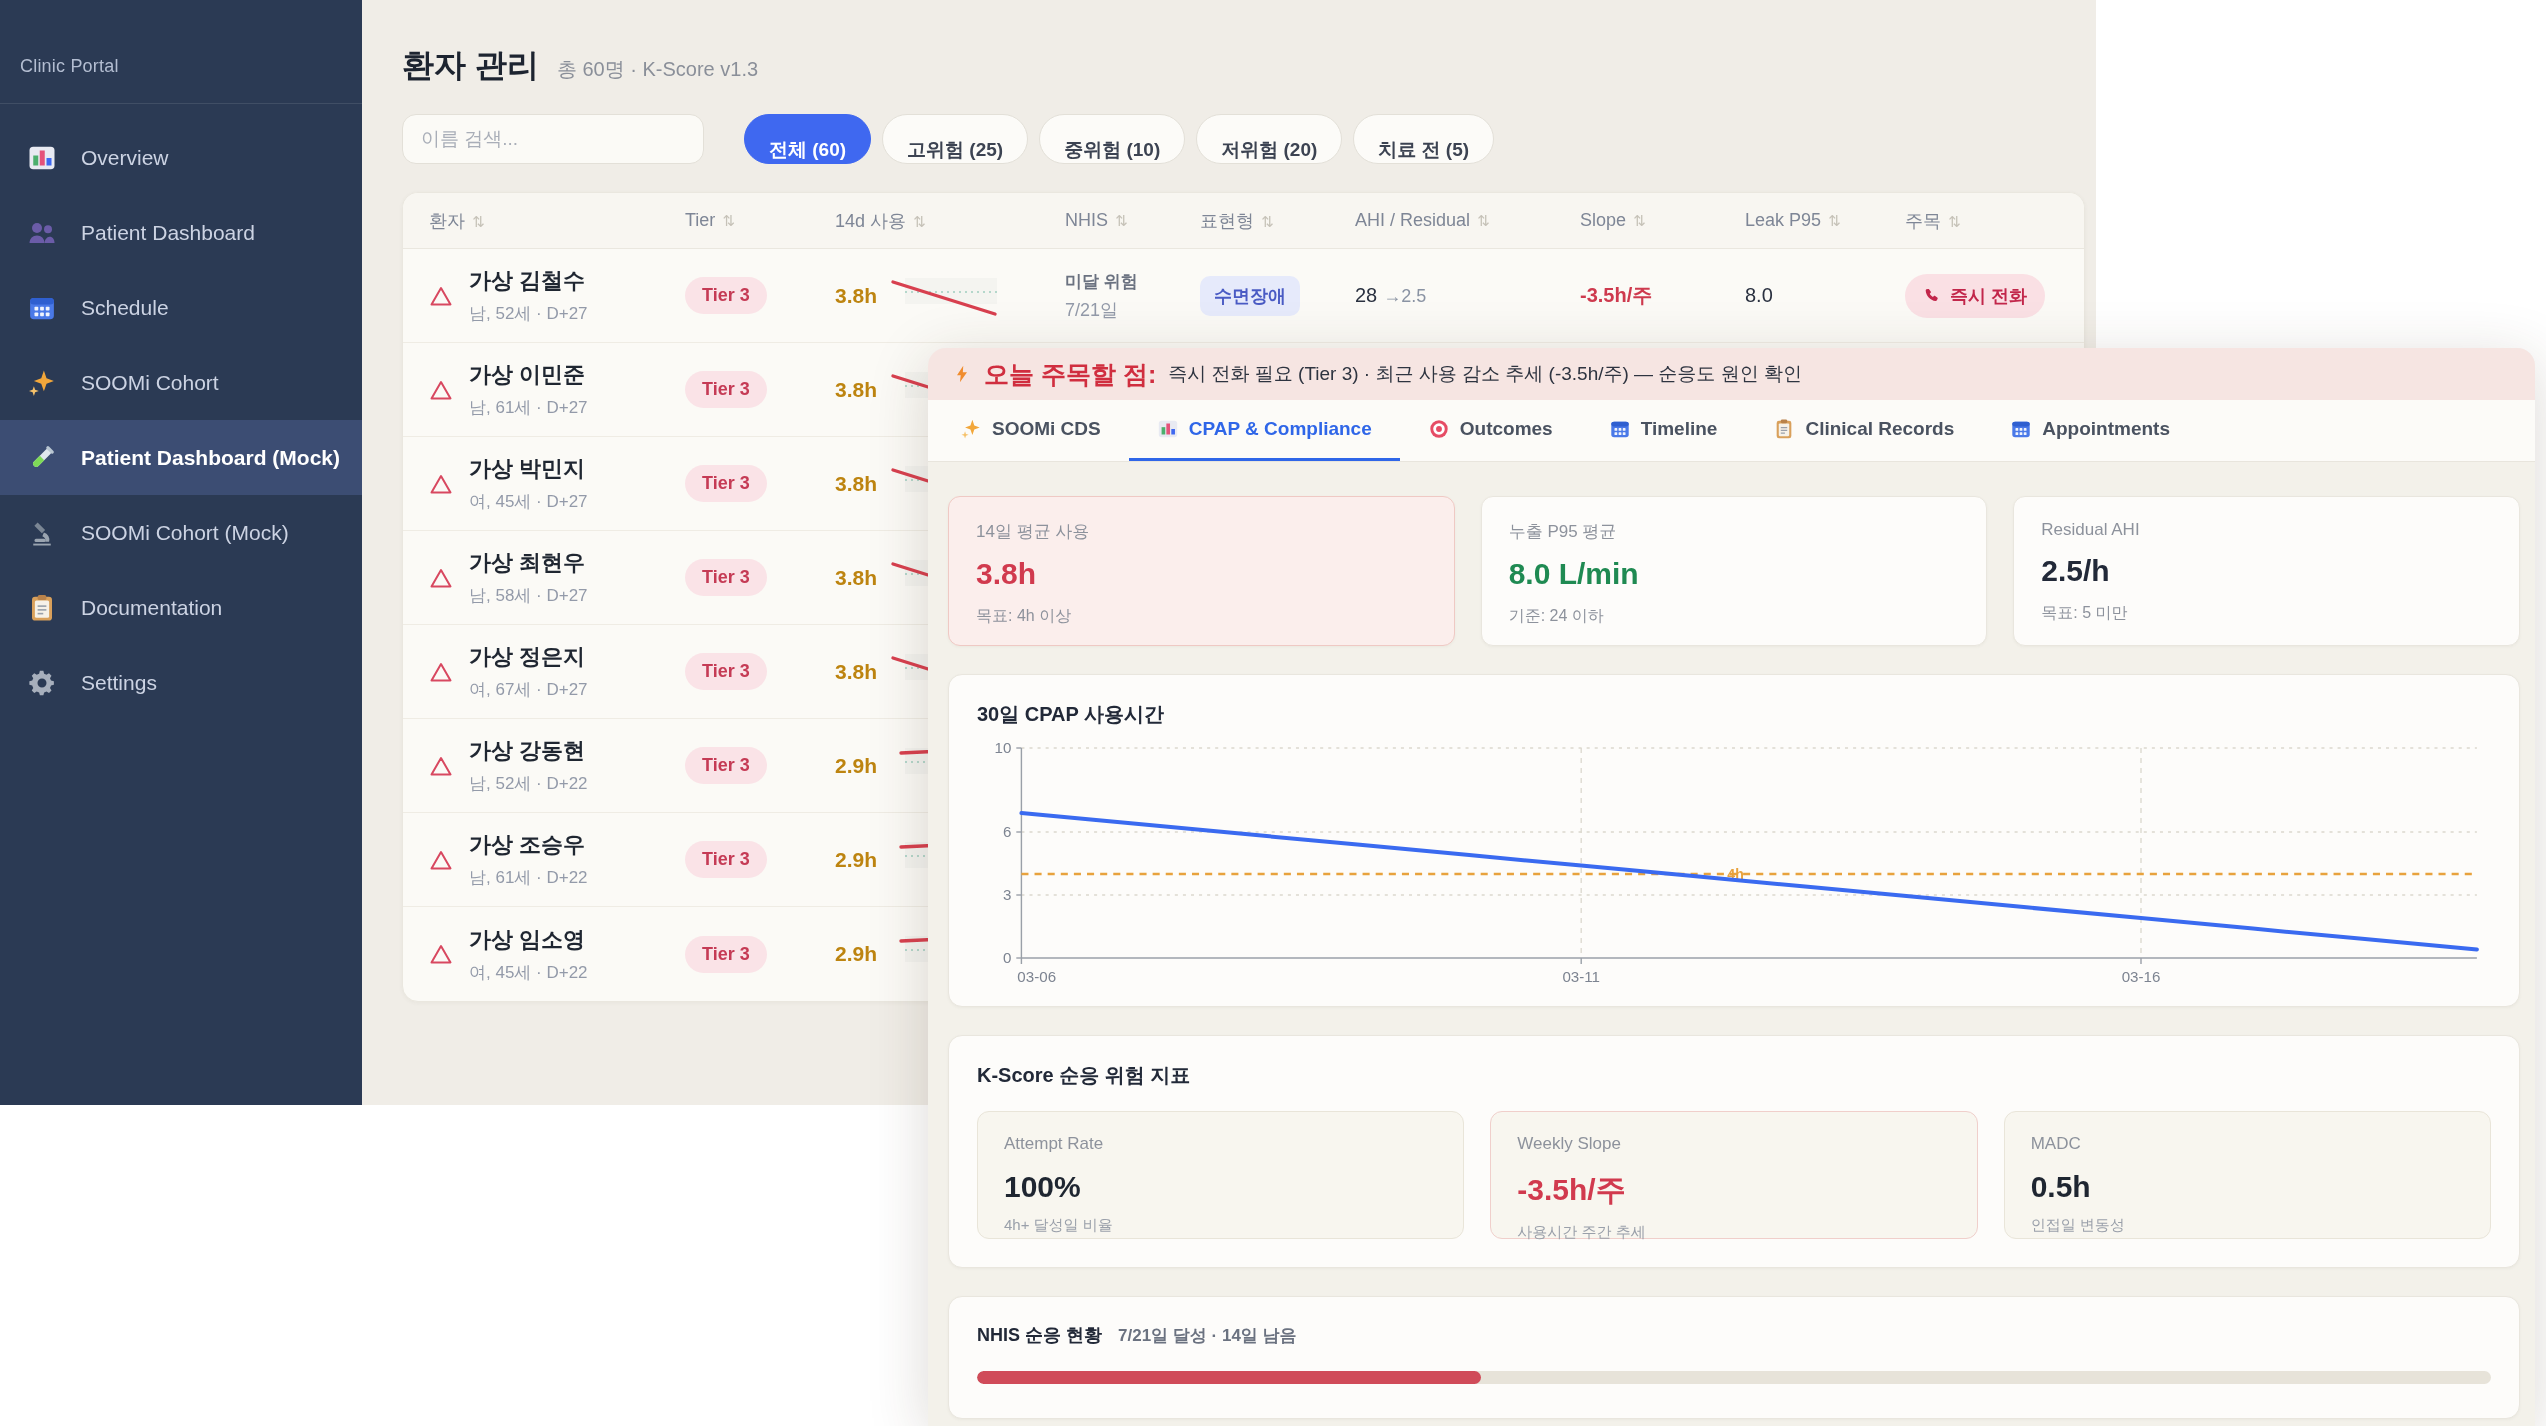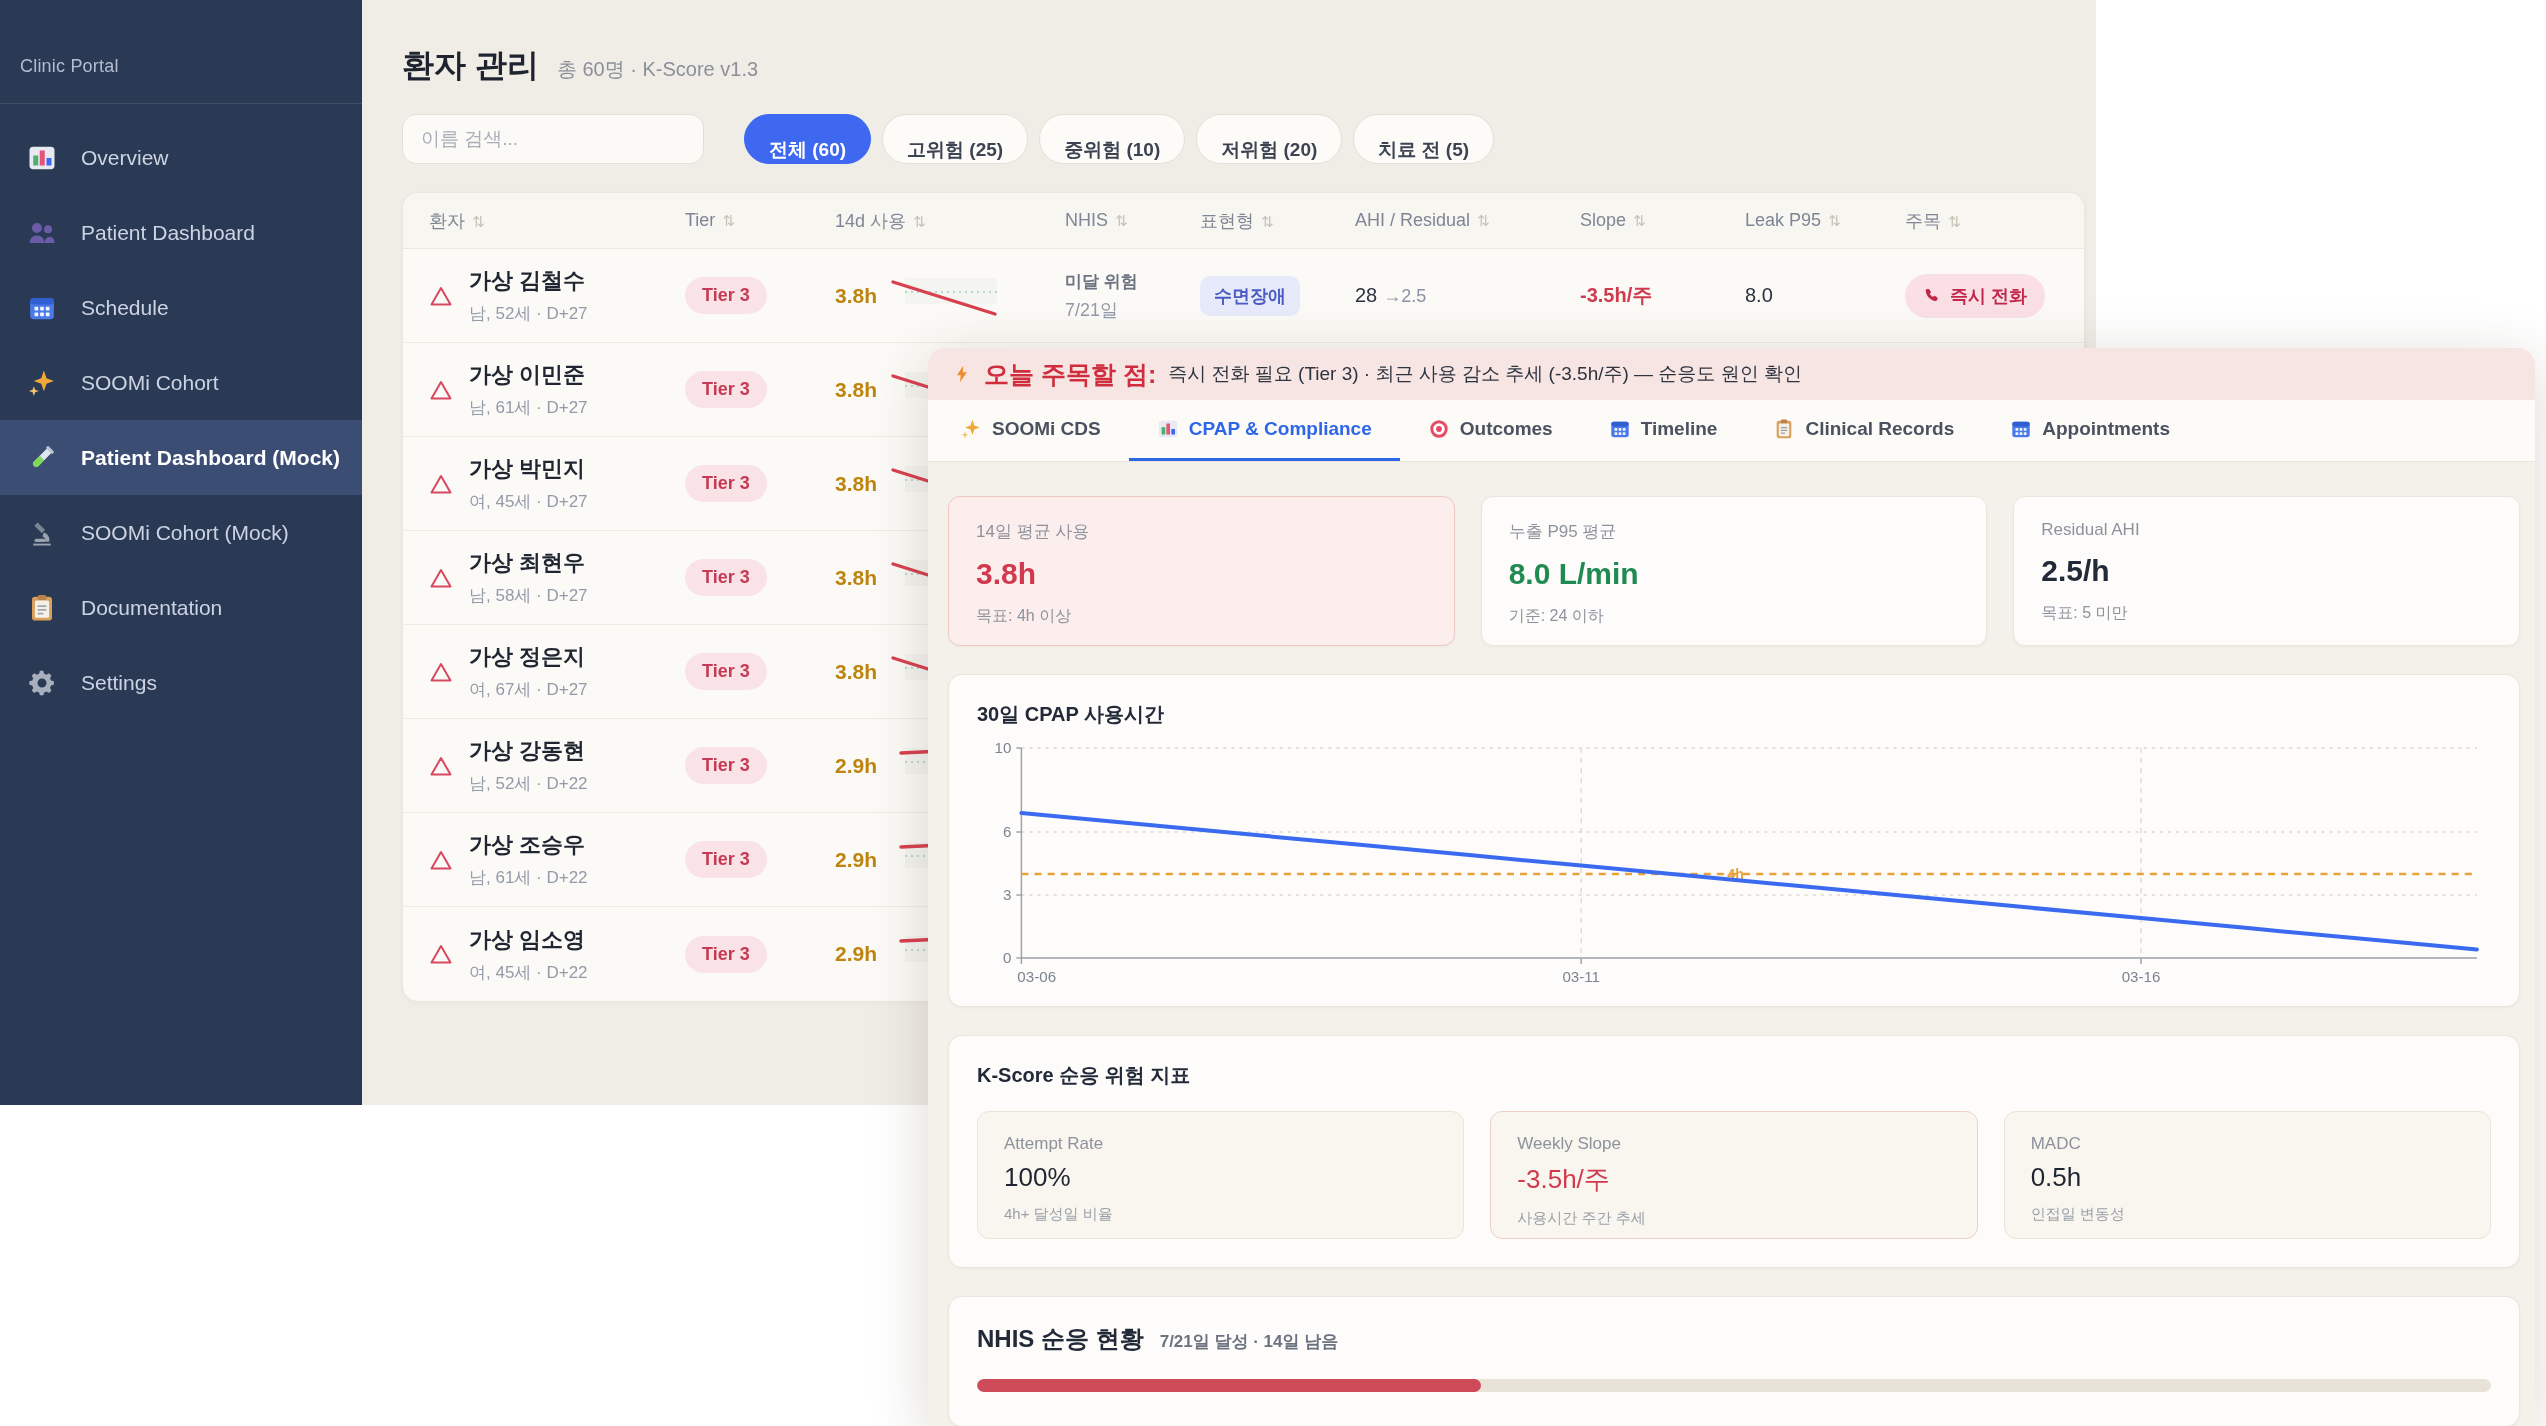--- a/index.html
+++ b/index.html
@@ -83,27 +83,27 @@
   .chart-title { font-size:20px; font-weight:800; color:#222938; }
   .chart-wrap { margin-top:10px; }
   .chart-wrap svg { width:100%; height:250px; display:block; }
 
   .kscore-card { background:#fdfcfa; border:1px solid #e9e6de; border-radius:14px; padding:26px 28px 28px 28px; box-shadow:0 1px 3px rgba(80,70,50,.05); }
   .ks-title { font-size:20px; font-weight:800; color:#222938; }
   .ks-grid { display:grid; grid-template-columns:1fr 1fr 1fr; gap:26px; margin-top:22px; }
   .ks-item { background:#f8f6ef; border:1px solid #e9e5d9; border-radius:12px; padding:22px 26px; height:128px; }
   .ks-item.danger { border-color:#f0cfcb; }
   .ks-label { font-size:17px; color:#8d929c; }
-  .ks-value { font-size:26px; font-weight:400; color:#1f2631; margin-top:8px; }
+  .ks-value { font-size:30px; font-weight:700; color:#1f2631; margin-top:16px; }
   .ks-item.danger .ks-value { color:#d13a4e; }
   .ks-sub { font-size:15px; color:#9aa0aa; margin-top:12px; }
 
   .nhis-card { background:#fdfcfa; border:1px solid #e9e6de; border-radius:14px; padding:26px 28px 34px 28px; box-shadow:0 1px 3px rgba(80,70,50,.05); }
   .nhis-head { display:flex; align-items:baseline; gap:16px; }
-  .nhis-title { font-size:24px; font-weight:800; color:#222938; }
+  .nhis-title { font-size:18px; font-weight:800; color:#222938; }
   .nhis-status { font-size:17px; color:#6b7280; }
   .progress-track { margin-top:24px; height:13px; border-radius:7px; background:#e7e3d9; overflow:hidden; }
   .progress-fill { height:100%; border-radius:7px; background:#d04b59; }
 </style>
 </head>
 <body>
 
 <div class="app">
 
   <div class="sidebar">

